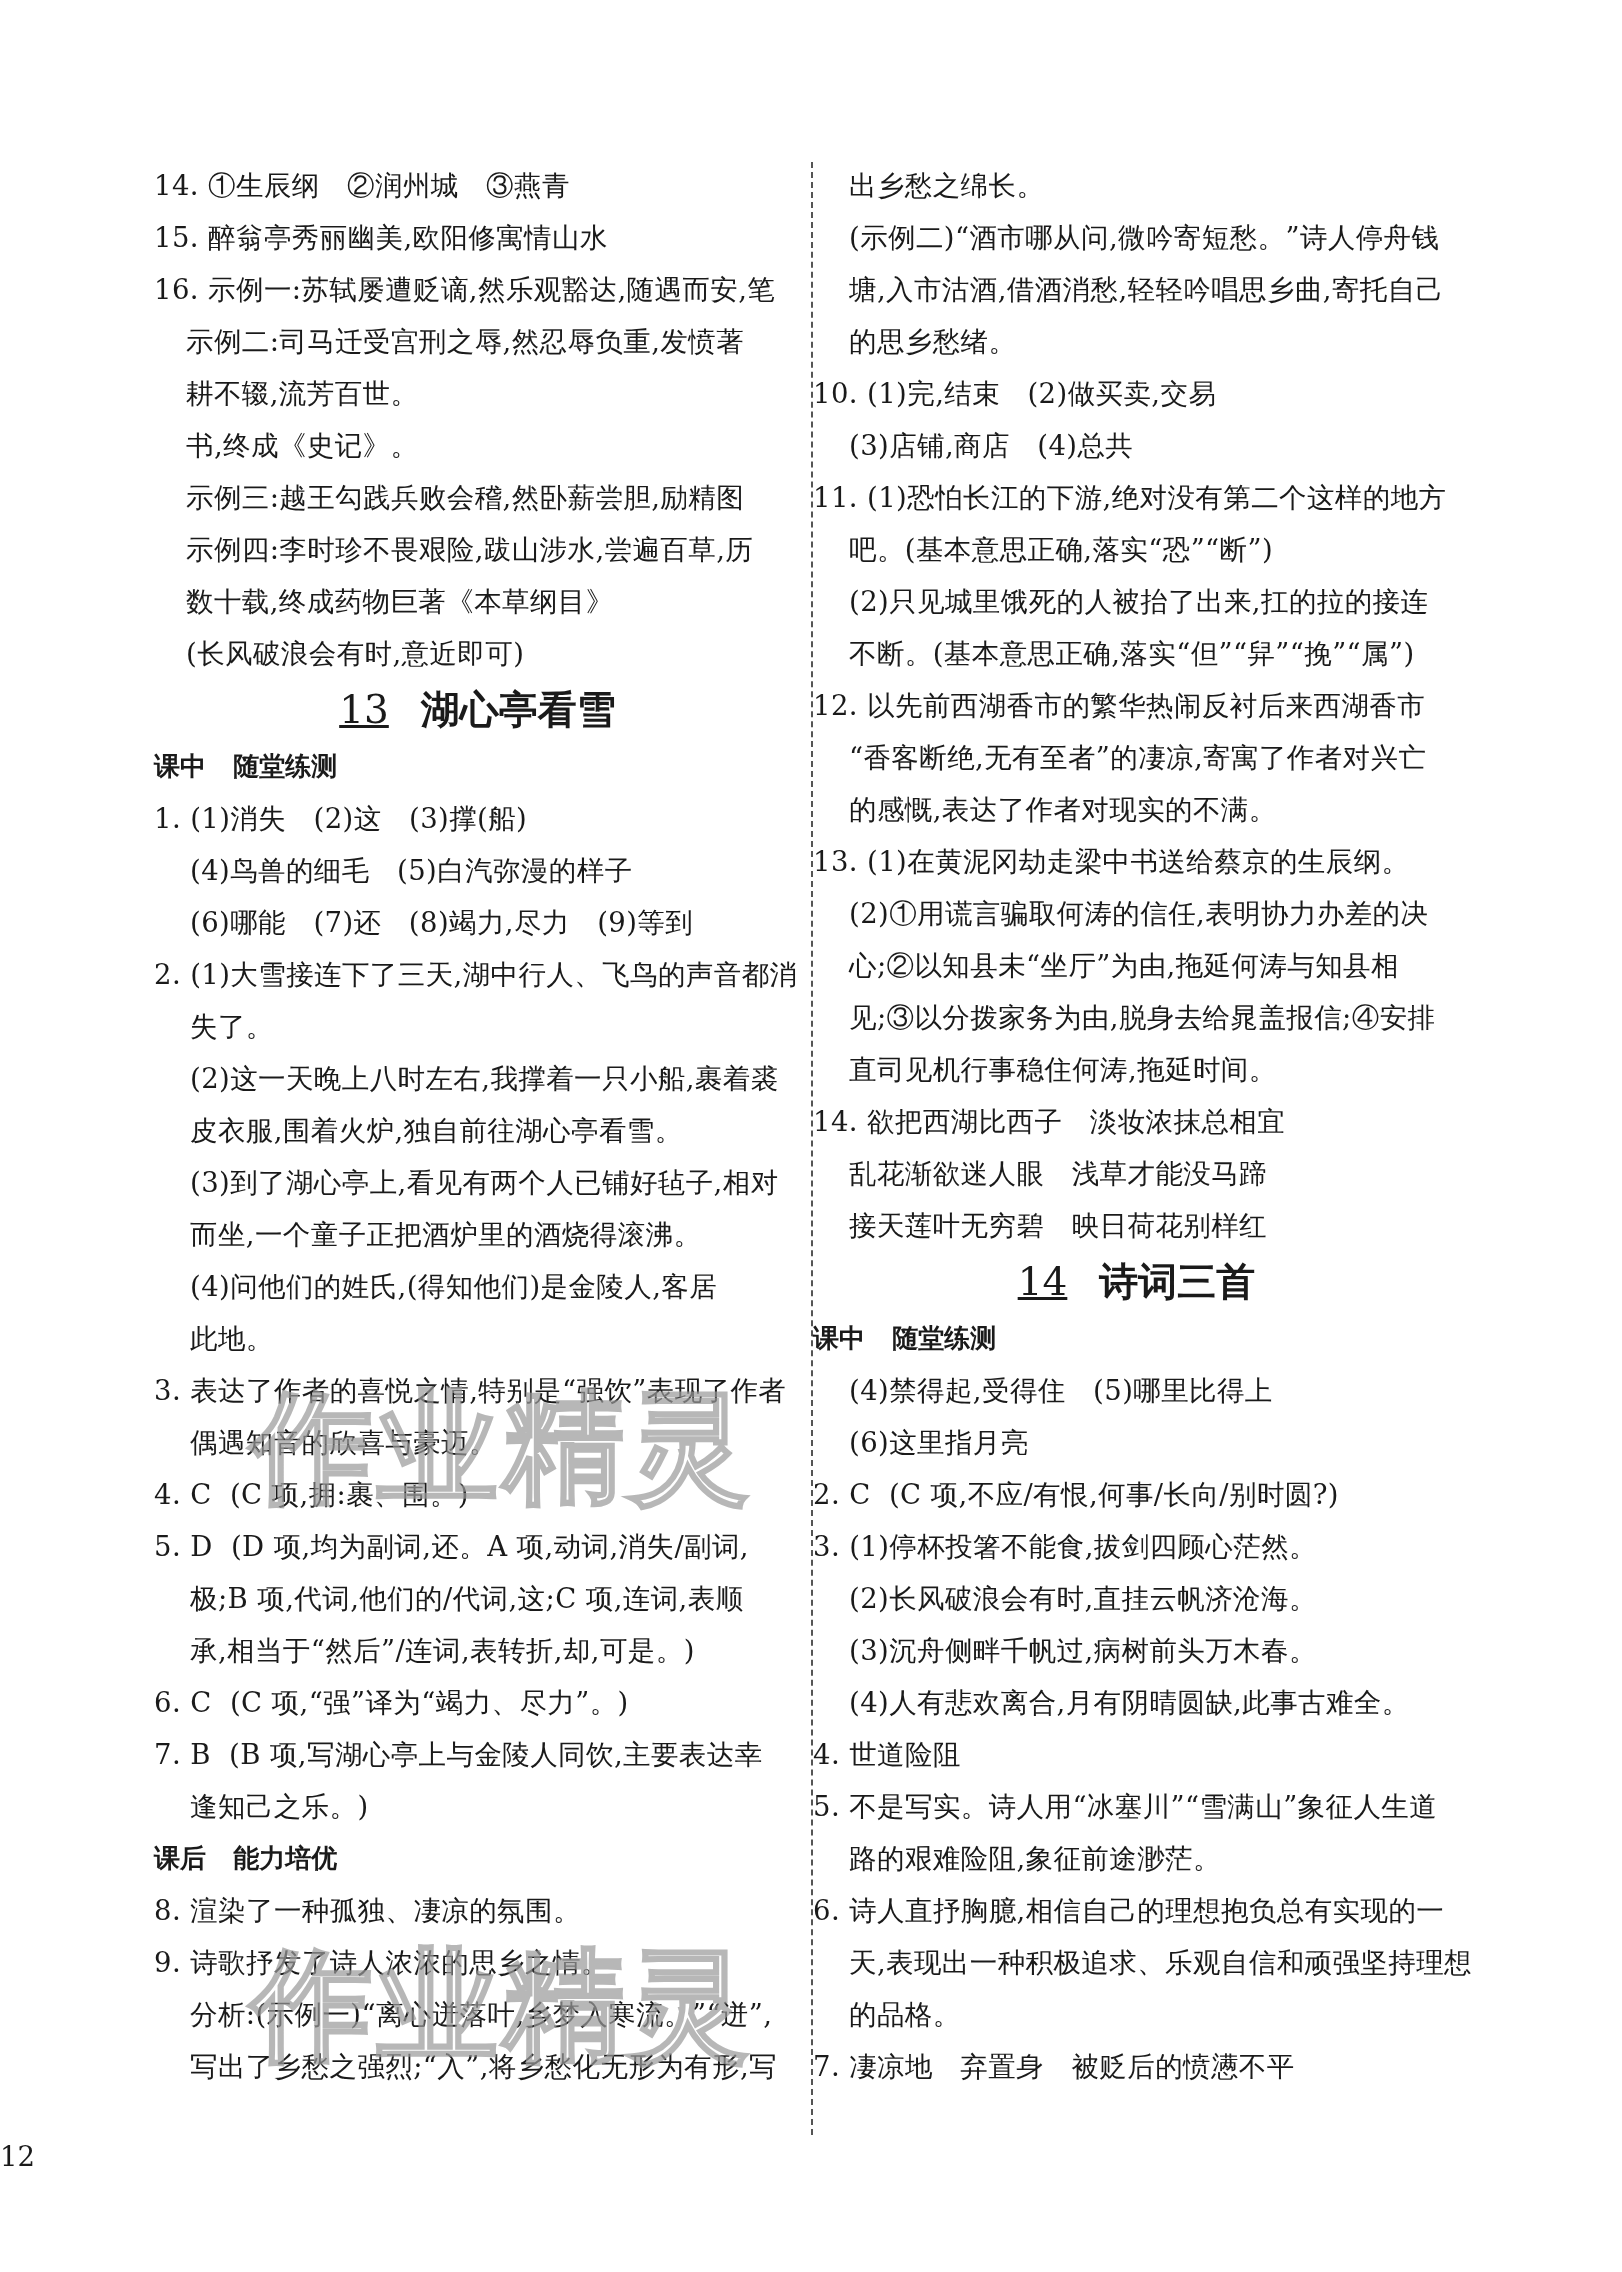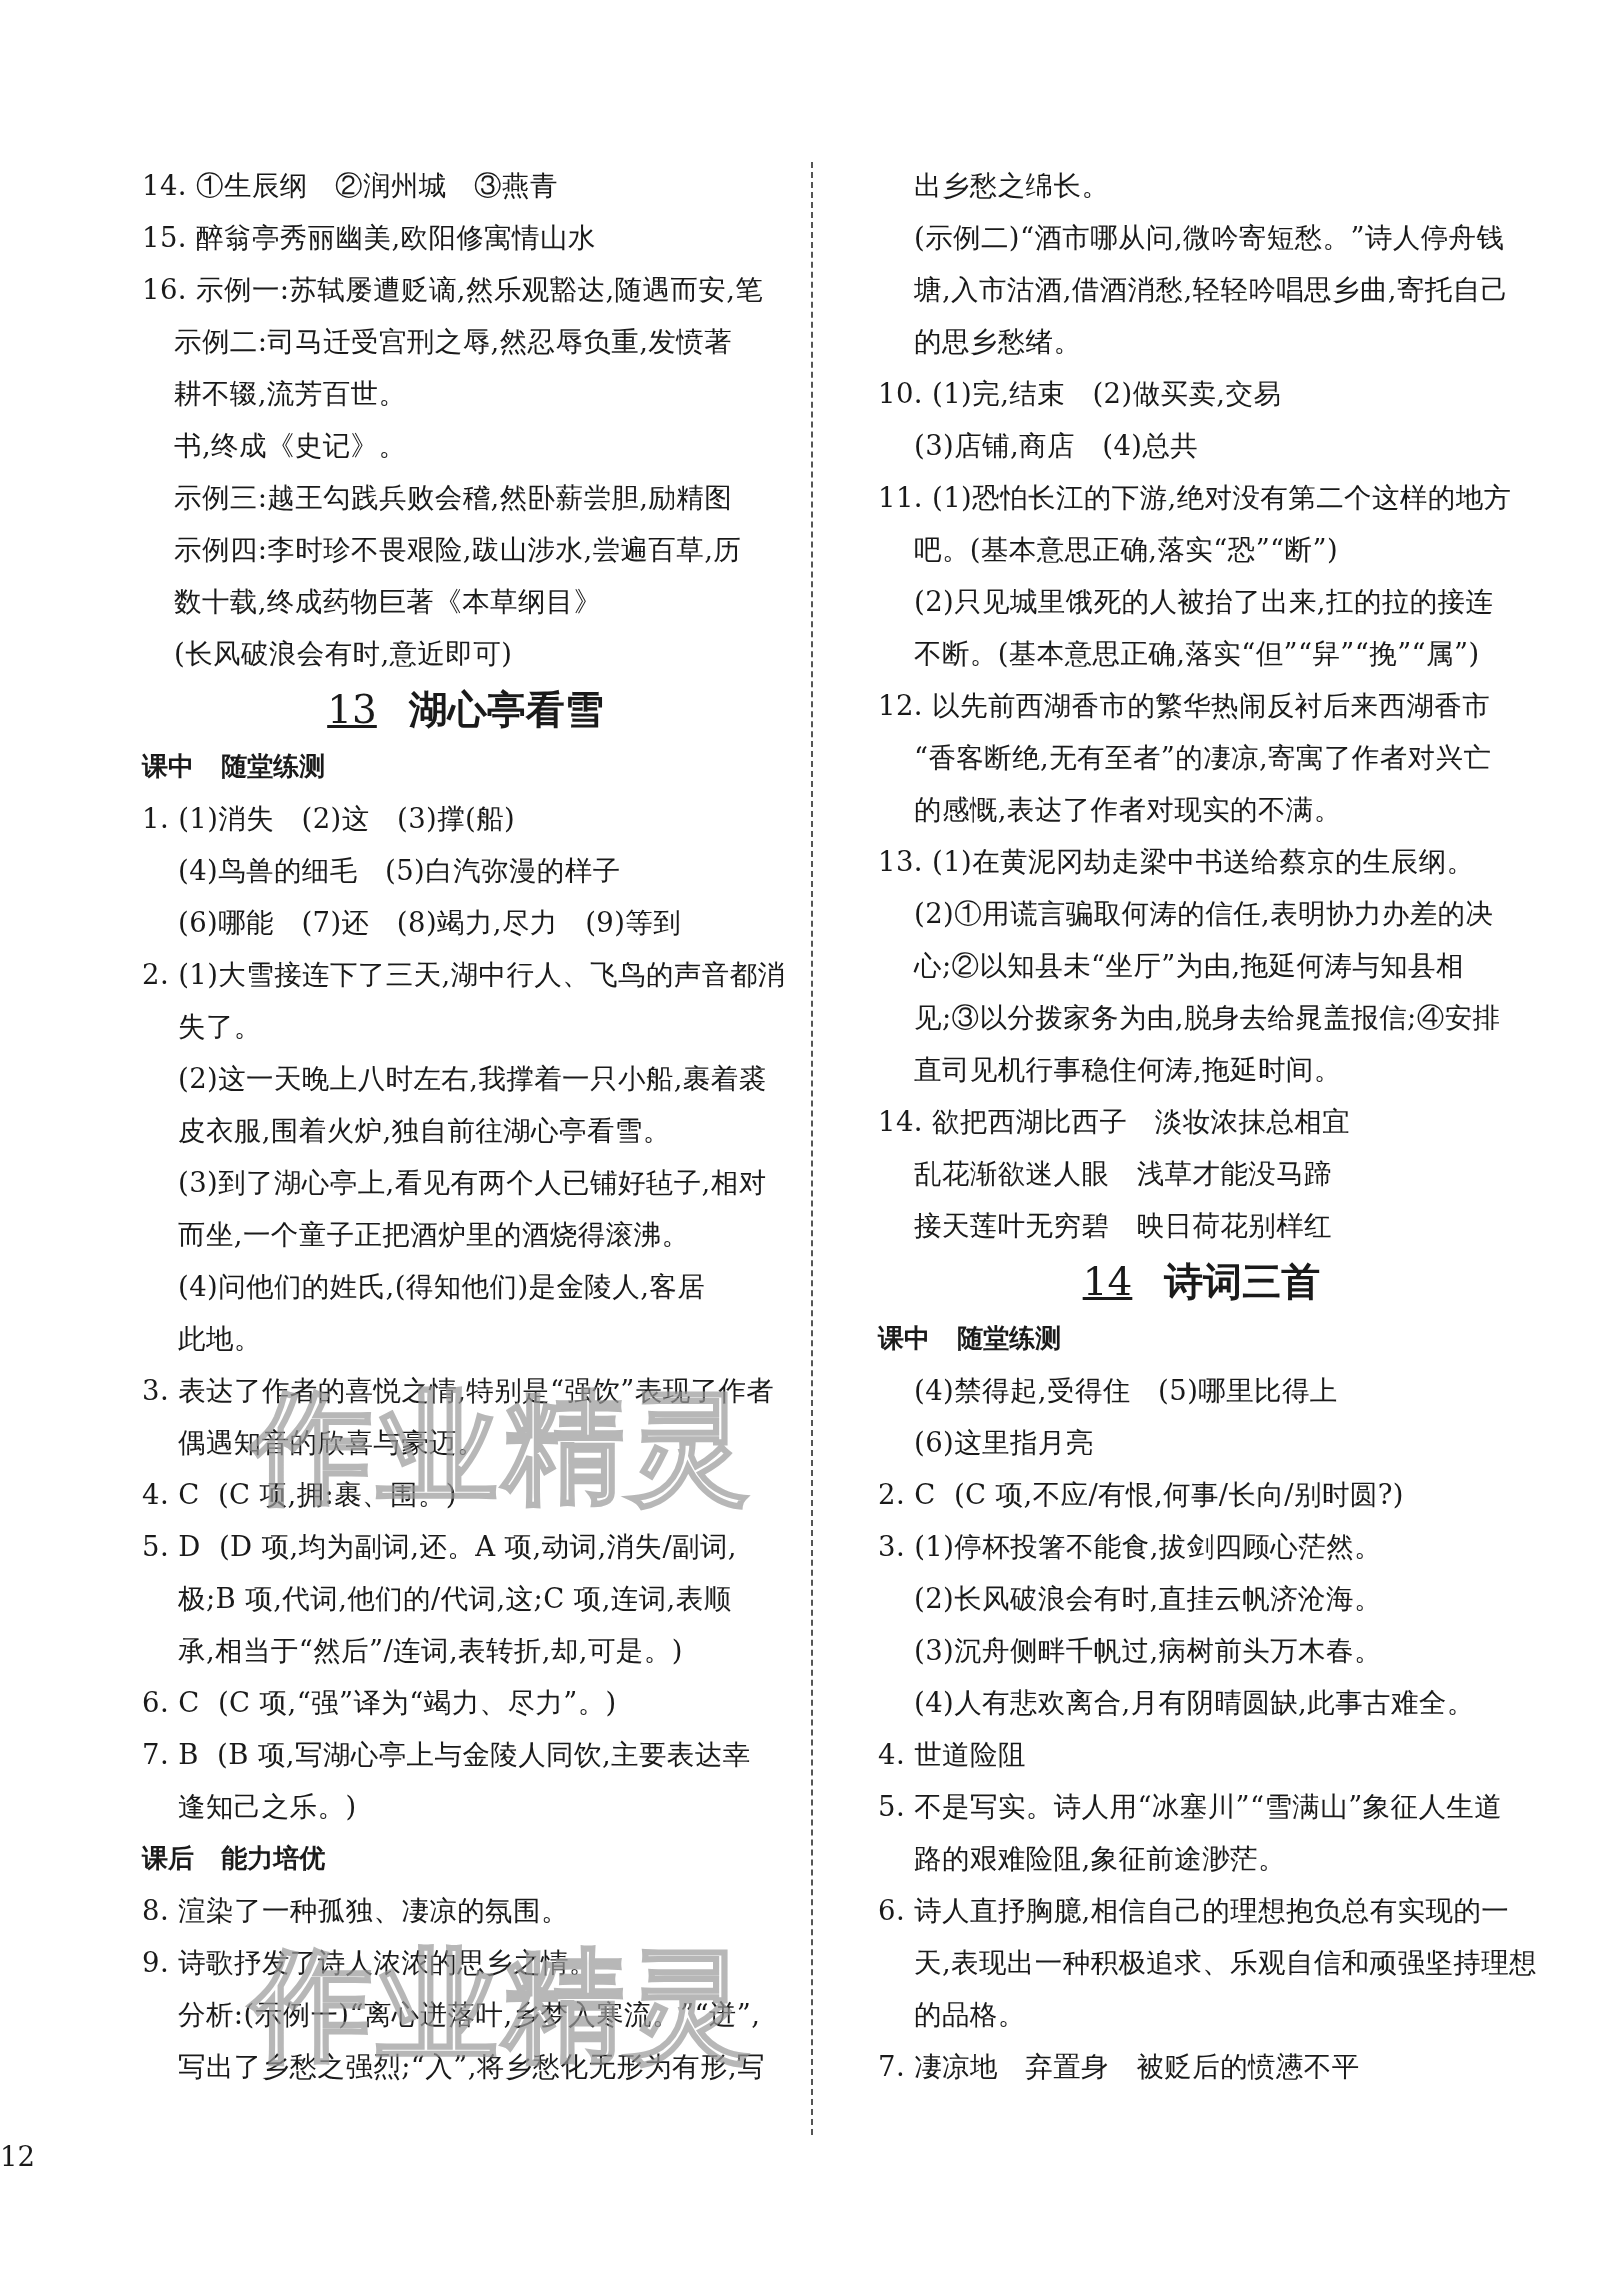--- a/index.html
+++ b/index.html
@@ -3,22 +3,22 @@
 <meta charset="utf-8">
 <style>
   html, body { margin: 0; padding: 0; background: #ffffff; }
   body {
     width: 1622px; height: 2273px; position: relative; overflow: hidden;
     font-family: "DejaVu Serif", "Liberation Serif", serif;
     color: #1a1a1a;
   }
   .page { position: absolute; left: 0; top: 0; width: 1622px; height: 2273px; }
   .col { position: absolute; top: 159px; }
-  .col-left { left: 142px; width: 647px; }
-  .col-right { left: 878px; width: 647px; }
+  .col-left { left: 154px; width: 647px; }
+  .col-right { left: 813px; width: 647px; }
   .divider {
     position: absolute; left: 811px; top: 162px; height: 1973px; width: 0;
     border-left: 2.4px dashed #555;
   }
   .line {
     font-size: 27.5px; line-height: 52px; height: 52px; white-space: pre;
     letter-spacing: 0.4px;
   }
   .ind1 { padding-left: 32px; }
   .ind2 { padding-left: 36px; }

